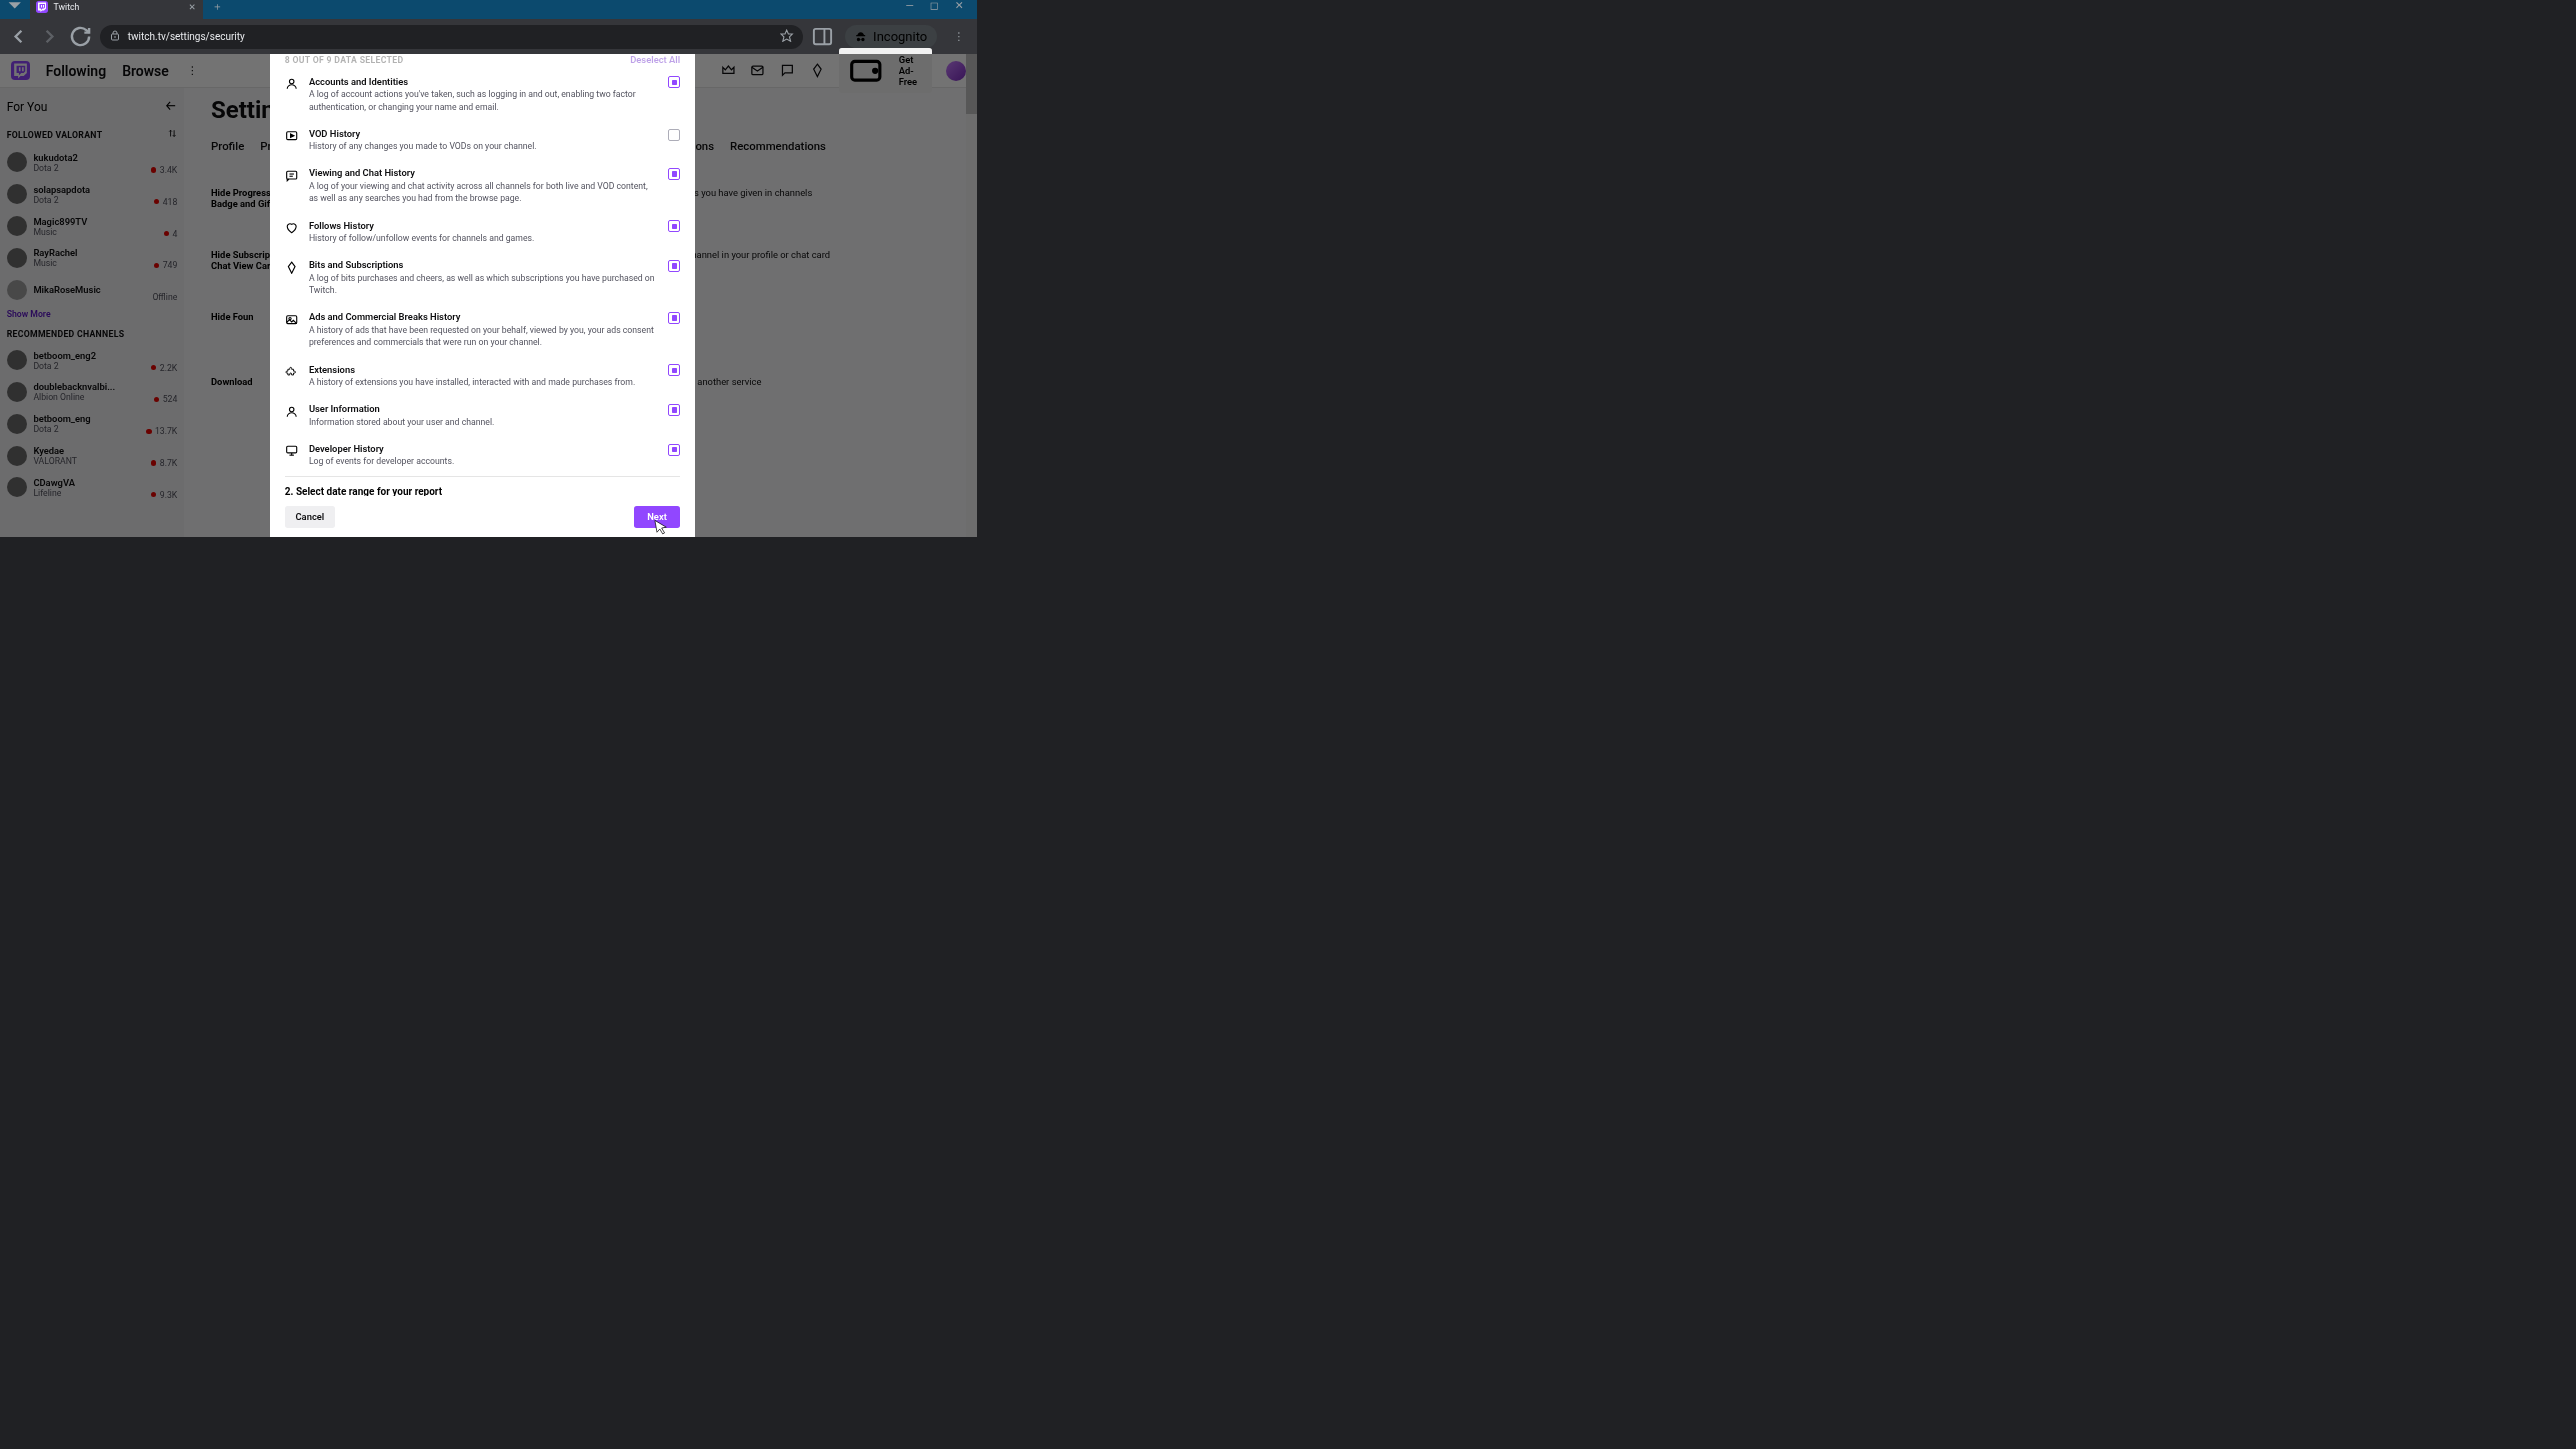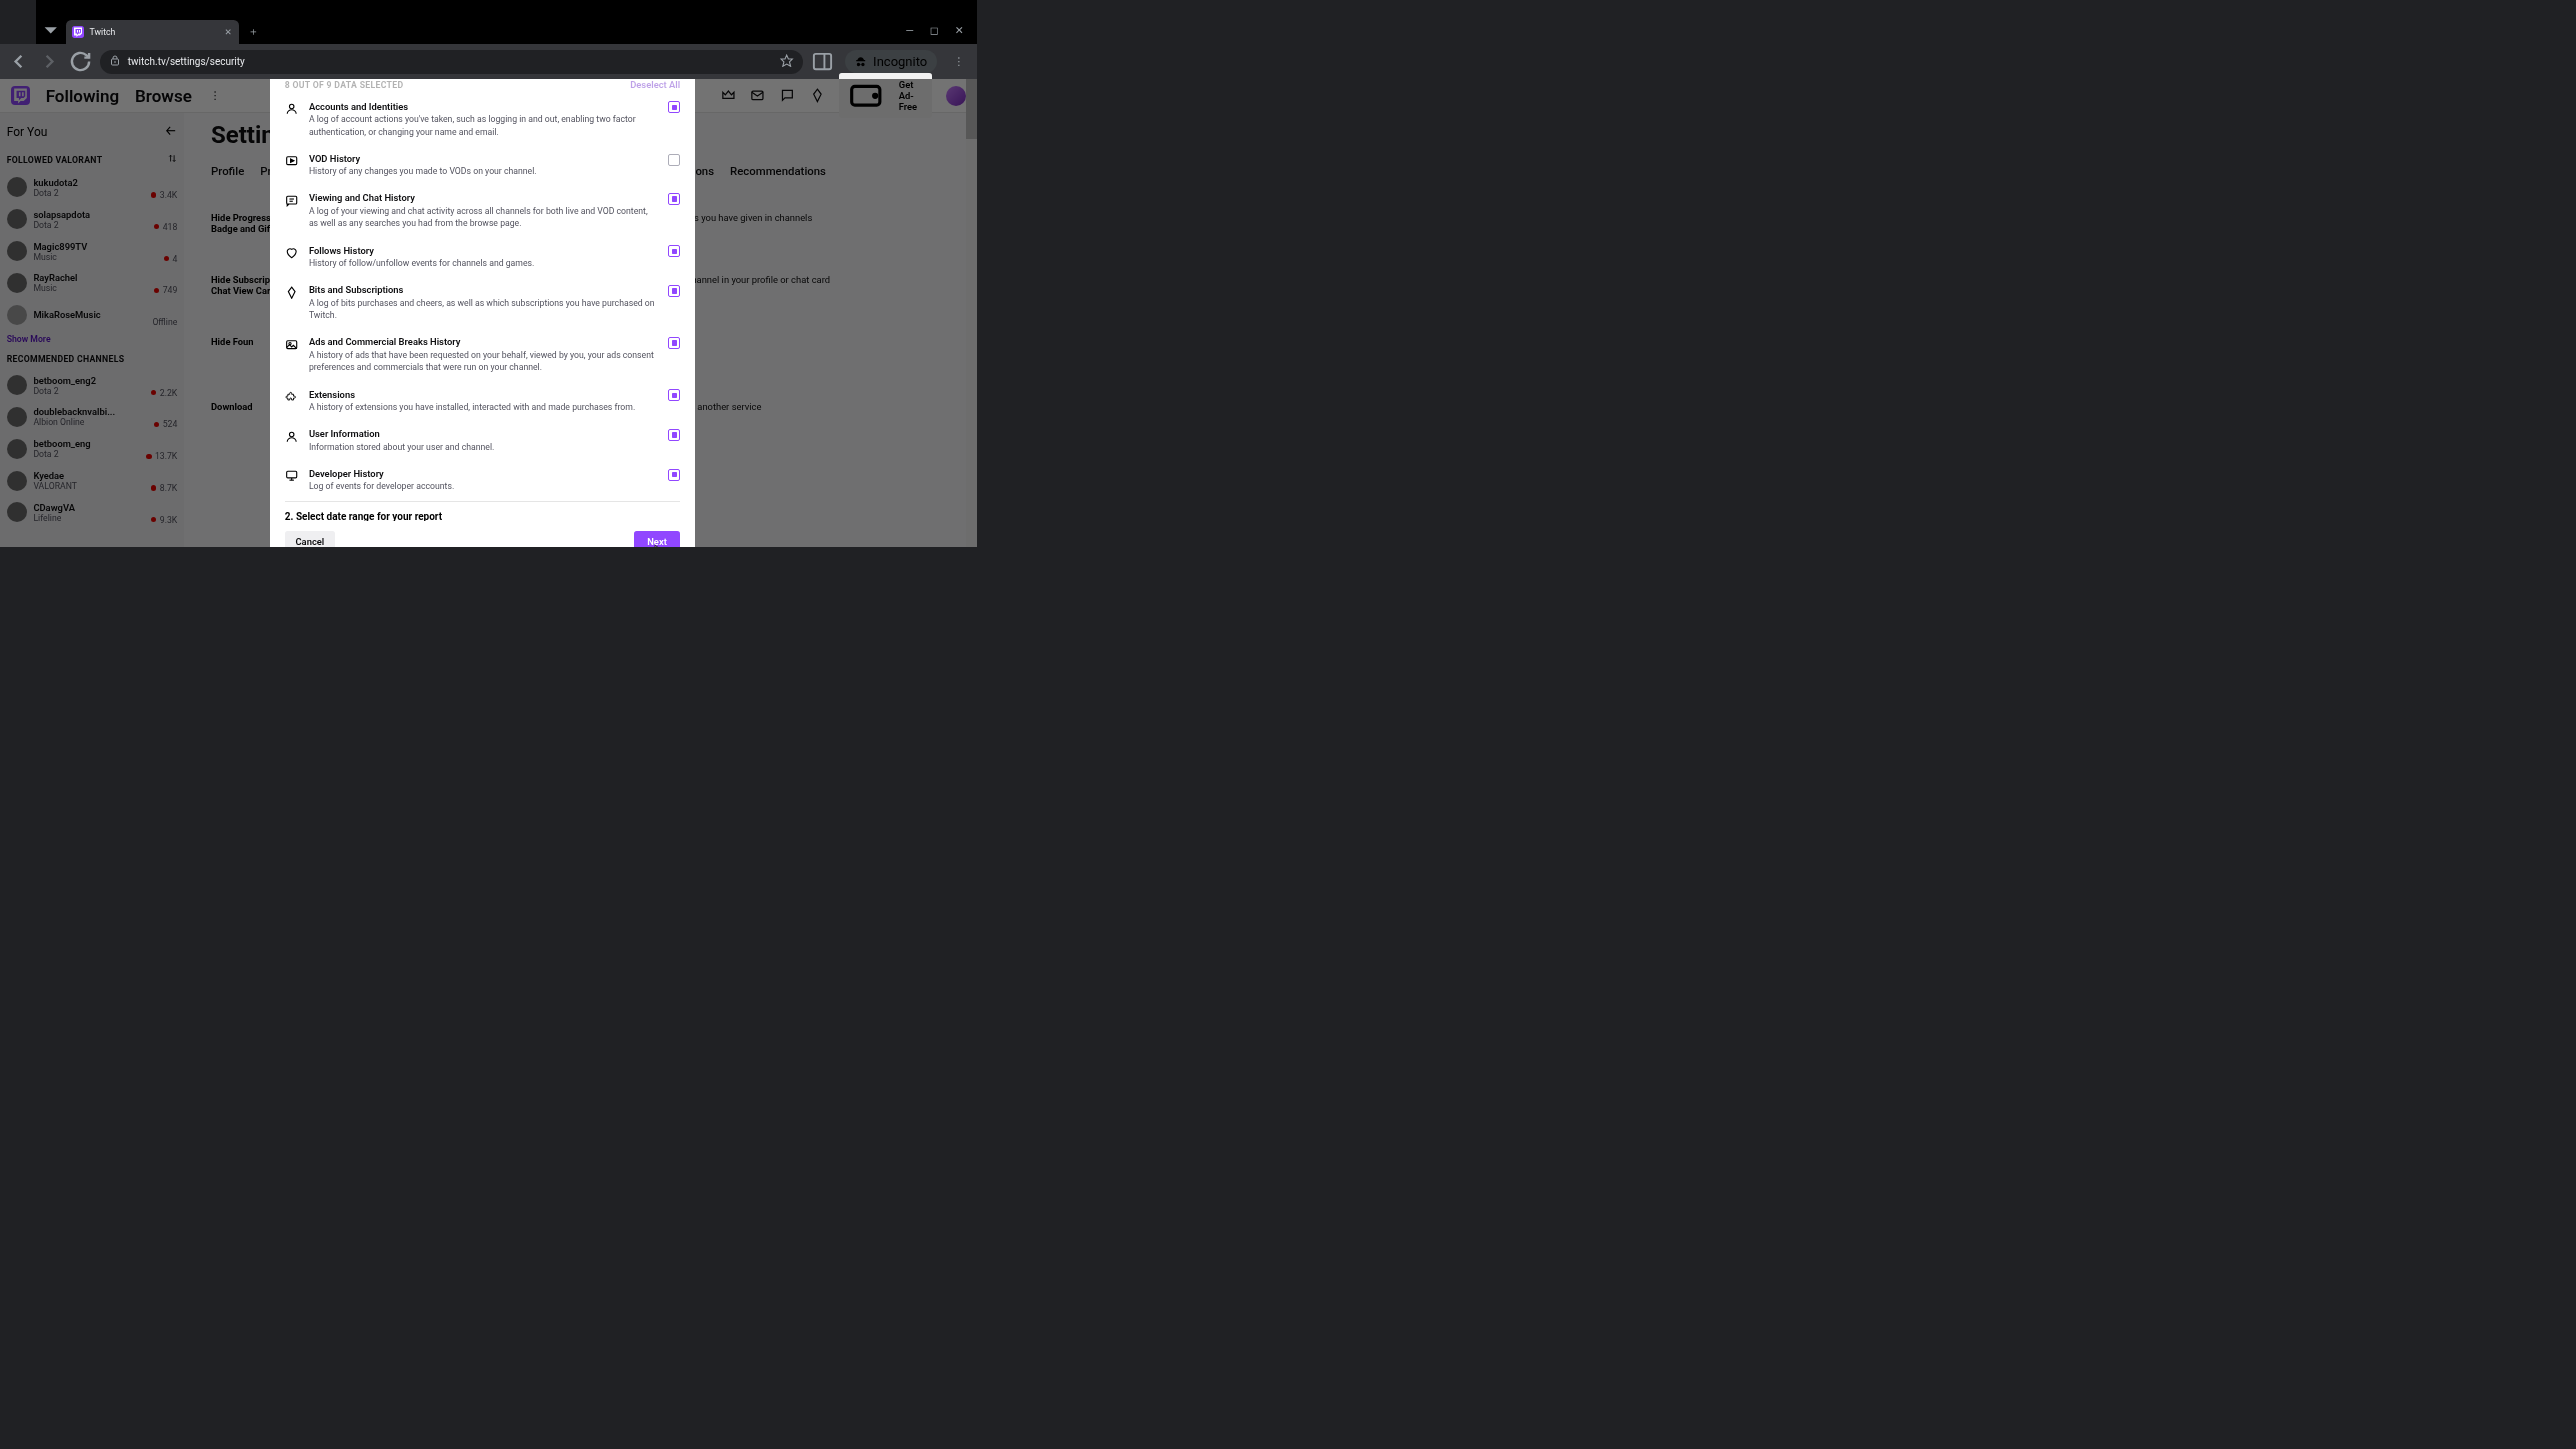--- a/index.html
+++ b/index.html
@@ -1,39 +1,39 @@
 <!DOCTYPE html>
 <html style="font-size:10.7px"><head>
 <meta charset="utf-8">
 <style>
 * { margin: 0; padding: 0; box-sizing: border-box; font-family: -apple-system, BlinkMacSystemFont, "Segoe UI", Roboto, Helvetica, Arial, sans-serif; }
 body { background: #202124; width: 977px; height: 547px; overflow: hidden; position: relative; }
 
 
-.browser-top { background: #000000; height: 44px; display: flex; align-items: flex-end; margin-left: 36px; }
+.browser-top { background: #0c4a6e; height: 19px; display: flex; align-items: flex-end; }
 .tab-drop { width: 29.5px; height: 29.5px; display: flex; align-items: center; justify-content: center; color: #9aa0a6; }
 .tab { background: #35363a; height: 24px; width: 173px; border-radius: 5.4px 5.4px 0 0; display: flex; align-items: center; padding: 0 6.7px; gap: 5.4px; color: #e8eaed; font-size: 8.7px; position: relative; }
 .tab-favicon { width: 12px; height: 12px; background: #9147ff; border-radius: 2.7px; display: flex; align-items: center; justify-content: center; color: #fff; font-size: 6.7px; font-weight: bold; }
 .tab-close { margin-left: auto; color: #9aa0a6; cursor: pointer; }
 .new-tab { width: 19px; height: 19px; display: flex; align-items: center; justify-content: center; color: #9aa0a6; margin-left: 5.4px; margin-bottom: 2.7px; cursor: pointer; }
 .window-controls { margin-left: auto; display: flex; gap: 16px; padding: 0 13.4px 6.7px 0; color: #9aa0a6; }
 .window-controls span { cursor: pointer; }
 
 .toolbar { background: #35363a; height: 35px; display: flex; align-items: center; padding: 0 6.7px; gap: 8px; }
 .nav-btn { width: 23px; height: 23px; display: flex; align-items: center; justify-content: center; color: #9aa0a6; cursor: pointer; border-radius: 50%; }
 .nav-btn.disabled { opacity: 0.4; }
 .address-bar { flex: 1; background: #202124; height: 24px; border-radius: 12px; display: flex; align-items: center; padding: 0 9.4px; gap: 6.7px; color: #e8eaed; font-size: 10px; }
 .incognito-chip { background: #3c4043; border-radius: 12px; padding: 4px 9.4px; display: flex; align-items: center; gap: 5.4px; font-size: 13px; }
 .tool-right { margin-left: auto; display: flex; align-items: center; gap: 10.7px; }
 
 
 .page { position: relative; height: calc(547px - 64px); background: #f7f7f8; }
 .twitch-nav { height: 34px; background: #fff; border-bottom: 0.7px solid #e5e5e5; display: flex; align-items: center; padding: 0 10.7px; gap: 16px; }
 .twitch-logo { width: 19px; height: 19px; background: #9147ff; border-radius: 4px; display: flex; align-items: center; justify-content: center; }
-.nav-link { font-size: 17px; font-weight: 600; color: #0e0e10; cursor: pointer; }
+.nav-link { font-size: 14px; font-weight: 600; color: #0e0e10; cursor: pointer; }
 .nav-right { margin-left: auto; display: flex; align-items: center; gap: 14.8px; }
 .nav-icon { width: 14.8px; height: 14.8px; color: #0e0e10; cursor: pointer; display: flex; align-items: center; justify-content: center; }
 .ad-free { background: #f2f2f2; padding: 4px 8px; border-radius: 2.7px; font-weight: 600; font-size: 9.4px; display: flex; align-items: center; gap: 14px; cursor: pointer; }
 .avatar { width: 20px; height: 20px; border-radius: 50%; background: linear-gradient(135deg, #c77dff, #7b2cbf); }
 
 .page-body { display: flex; height: calc(100% - 34px); }
 .sidebar { width: 184px; background: #efeff1; padding: 6.7px 6.7px; overflow: hidden; }
 .sidebar-header { display: flex; justify-content: space-between; align-items: center; padding: 4px 0 8px; }
 .sidebar-header h3 { font-size: 12px; font-weight: 400; }
 .sidebar-section-title { font-size: 8.7px; font-weight: 700; letter-spacing: 0.3px; color: #0e0e10; padding: 5.4px 0; display: flex; justify-content: space-between; align-items: center; }

